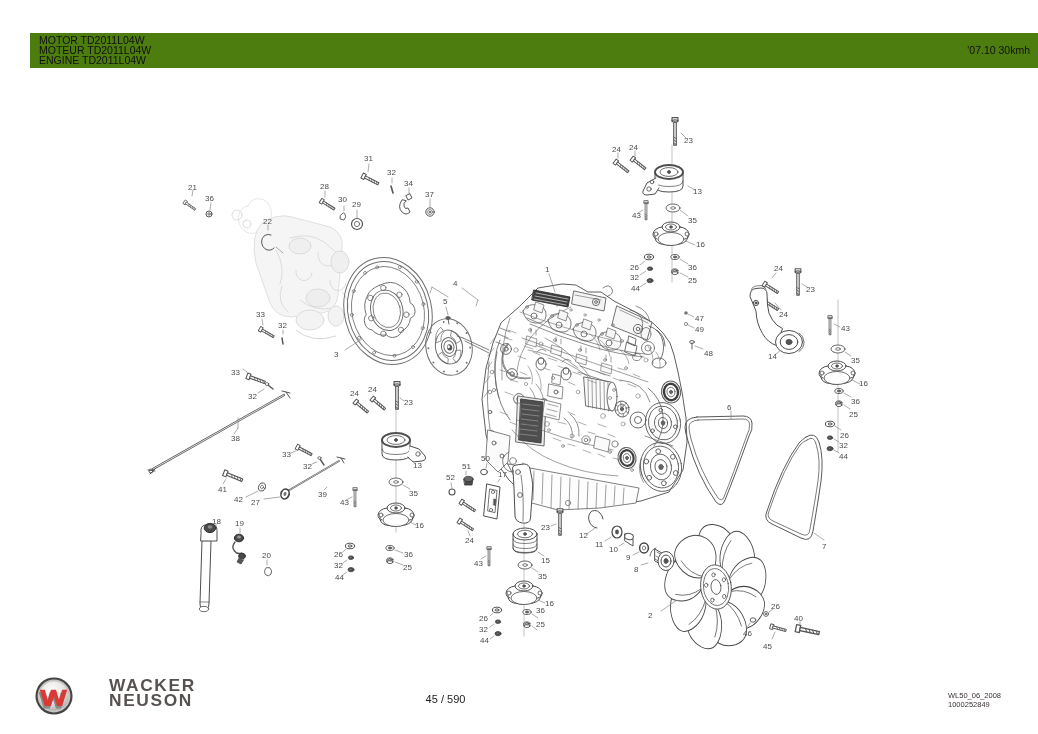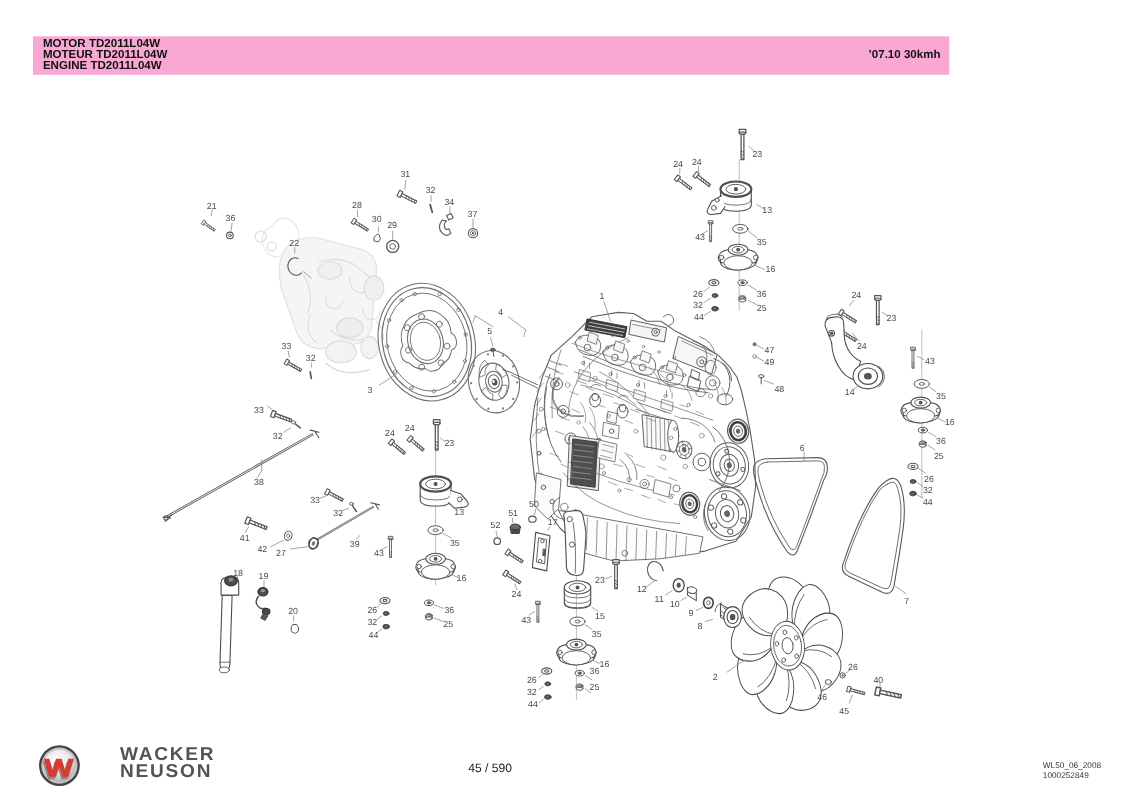--- a/index.html
+++ b/index.html
@@ -1,19 +1,19 @@
 <!DOCTYPE html>
 <html><head>
 <meta charset="utf-8">
 <style>
   html,body{margin:0;padding:0;background:#fff;}
   body{width:1038px;height:734px;position:relative;overflow:hidden;
        font-family:"Liberation Sans",sans-serif;}
-  #hdr{position:absolute;left:30px;top:33px;width:833px;height:35px;
-       background:#f9a8d4;font-weight:bold;}
+  #hdr{position:absolute;left:30px;top:33px;width:1008px;height:35px;
+       background:#4d7c0f;}
   #hdrtext{position:absolute;left:9px;top:2px;font-size:10.5px;line-height:10px;
        color:#111;white-space:pre;}
   #hdrright{position:absolute;right:8px;top:11px;font-size:10.5px;color:#111;margin-left:32px;}
   #pageno{position:absolute;left:0;top:693px;width:891px;text-align:center;
        font-size:11px;color:#222;}
   #docids{position:absolute;right:37px;top:691px;
        font-size:7.5px;line-height:9px;color:#3a3230;}
   #brand{position:absolute;left:109px;top:678px;color:#57524f;font-weight:bold;
        font-size:17px;line-height:15.2px;letter-spacing:1.6px;
        transform:scale(1.02,1);transform-origin:left top;}

